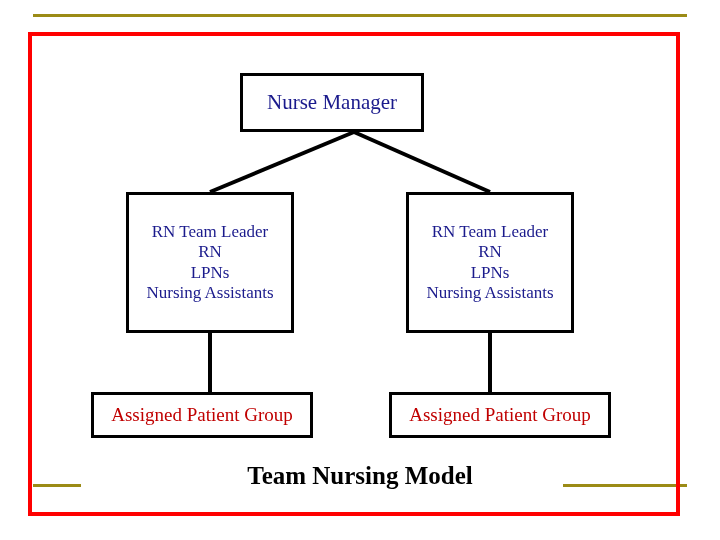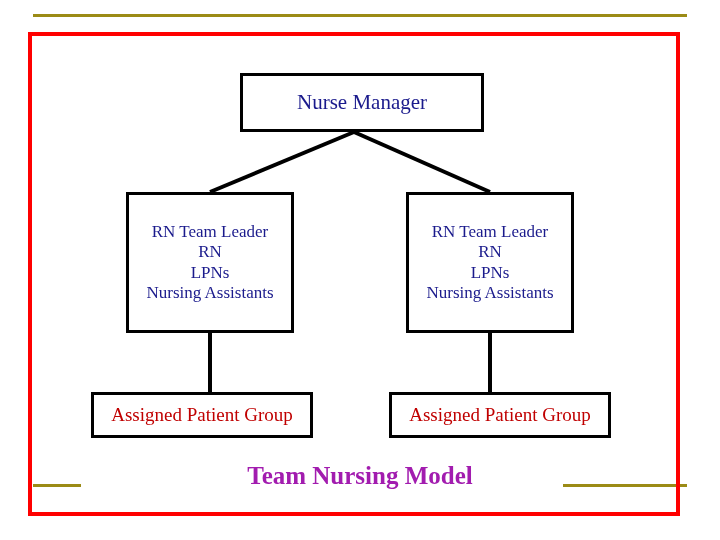--- a/index.html
+++ b/index.html
@@ -70,21 +70,21 @@
   }
   .node .line {
     display: block;
     line-height: 1.18;
     white-space: nowrap;
   }
 
   #node-manager {
     left: 240px;
     top: 73px;
-    width: 244px;
+    width: 184px;
     height: 59px;
     font-size: 21px;
   }
   #node-team-left {
     left: 126px;
     top: 192px;
     width: 168px;
     height: 141px;
     font-size: 17px;
   }
@@ -142,21 +142,21 @@
   }
 
   #caption {
     position: absolute;
     left: 0;
     top: 462px;
     width: 720px;
     text-align: center;
     font-size: 25px;
     font-weight: bold;
-    color: #a21caf;
+    color: #000000;
     z-index: 4;
   }
 </style>
 </head>
 <body>
 
 <div id="slide">
 
   <div class="gold-rule-top"></div>
   <div class="gold-rule-bl"></div>

